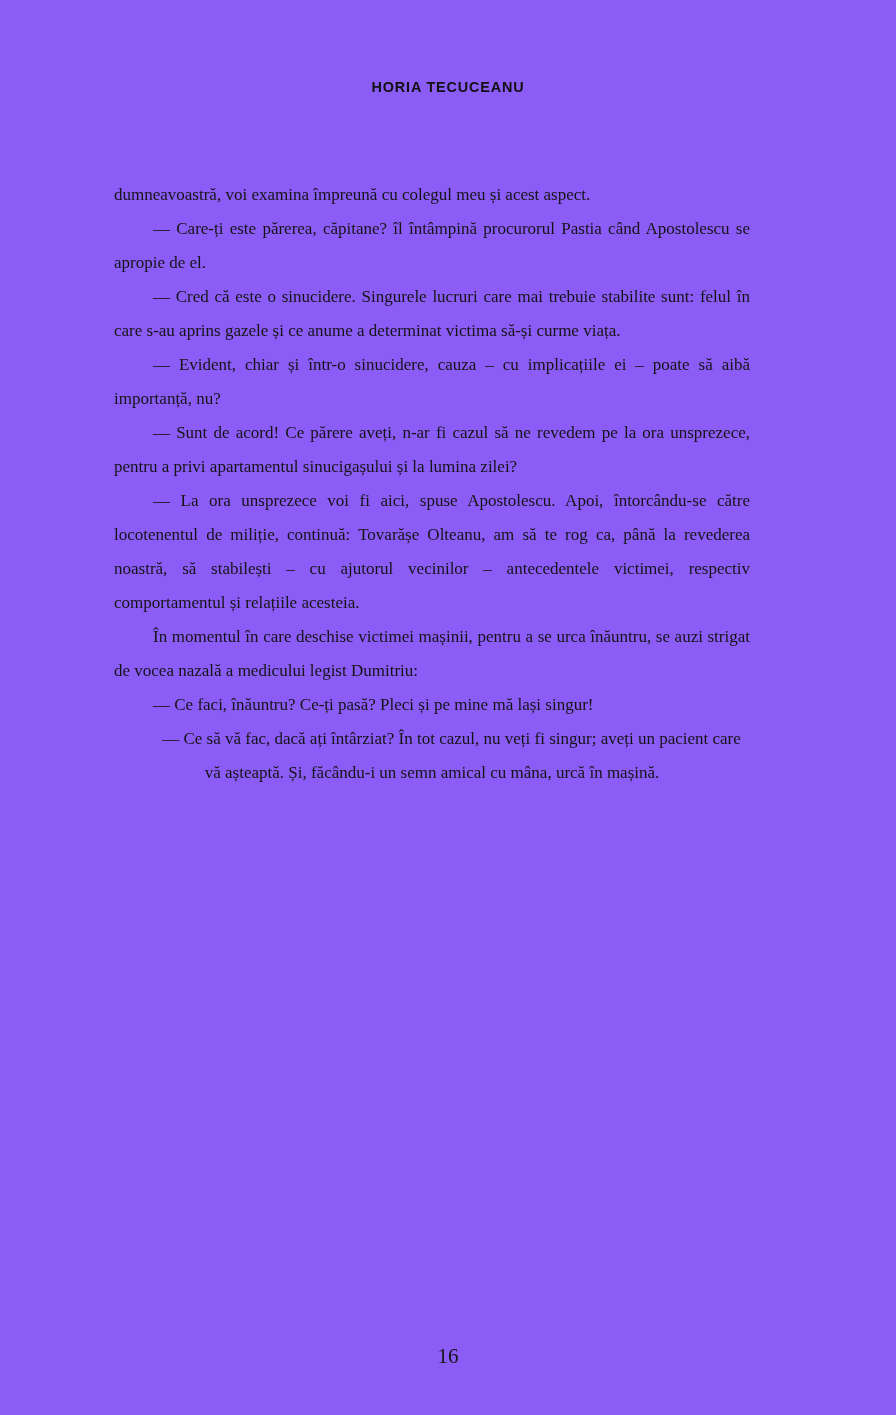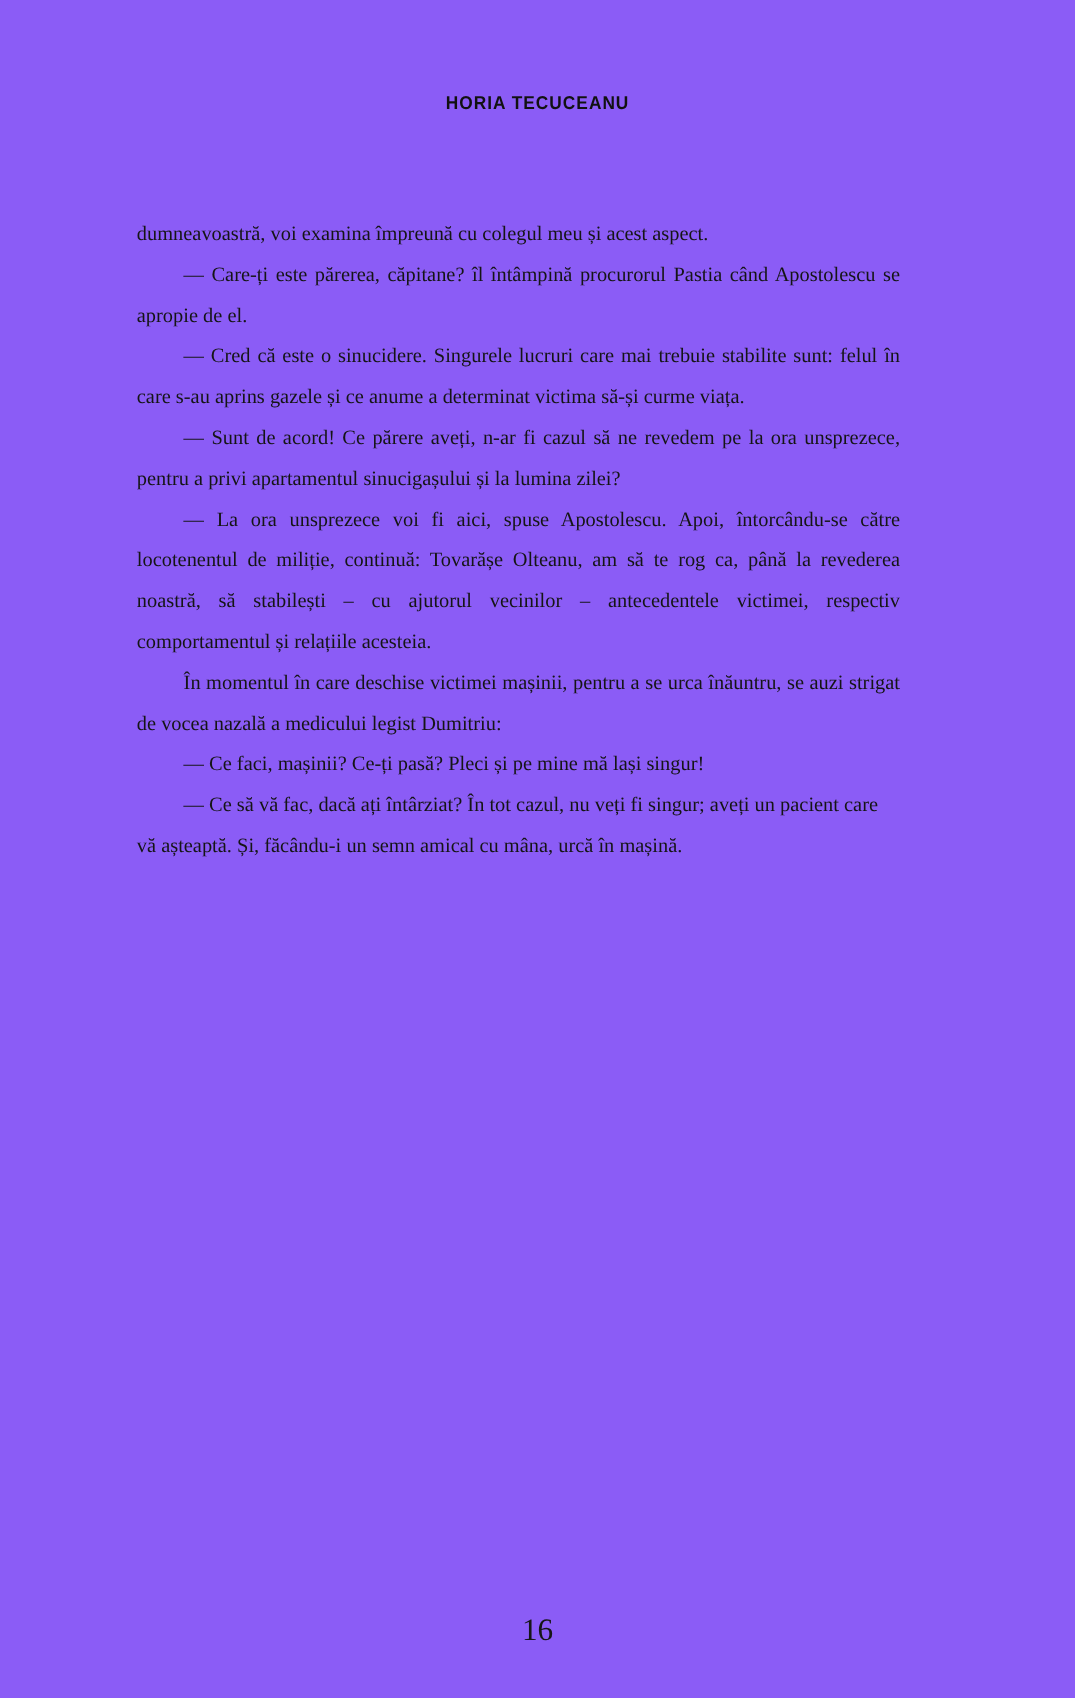--- a/index.html
+++ b/index.html
@@ -54,48 +54,49 @@
     line-height: 34px;
     text-indent: 39px;
     hyphens: manual;
     -webkit-hyphens: manual;
     color: #151515;
   }
   .para.no-indent {
     text-indent: 0;
   }
   .para:last-child {
-    text-align: left;
+    text-align: center;
   }
 
   
   .folio {
     position: absolute;
     top: 1344px;
     left: 0;
     width: 896px;
     text-align: center;
     font-family: "Liberation Serif", serif;
-    font-size: 26px;
+    font-size: 21px;
     color: #161616;
   }
 </style>
 </head>
 <body>
 
 <div class="page">
 
   <div class="running-head">HORIA TECUCEANU</div>
 
   <div class="text-block">
     <p class="para no-indent">dumneavoastră, voi examina împreună cu colegul meu și acest aspect.</p>
     <p class="para">— Care-ți este părerea, căpitane? îl întâmpină procurorul Pastia când Apostolescu se apropie de el.</p>
     <p class="para">— Cred că este o sinucidere. Singurele lucruri care mai trebuie stabilite sunt: felul în care s-au aprins gazele și ce anume a determinat victima să-și curme viața.</p>
+    <p class="para">— Evident, chiar și într-o sinucidere, cauza – cu implicațiile ei – poate să aibă importanță, nu?</p>
     <p class="para">— Sunt de acord! Ce părere aveți, n-ar fi cazul să ne revedem pe la ora unsprezece, pentru a privi apartamentul sinucigașului și la lumina zilei?</p>
     <p class="para">— La ora unsprezece voi fi aici, spuse Apostolescu. Apoi, întorcându-se către locotenentul de miliție, continuă: Tovarășe Olteanu, am să te rog ca, până la revederea noastră, să stabilești – cu ajutorul vecinilor – antecedentele victimei, respectiv comportamentul și relațiile acesteia.</p>
     <p class="para">În momentul în care deschise victimei mașinii, pentru a se urca înăuntru, se auzi strigat de vocea nazală a medicului legist Dumitriu:</p>
-    <p class="para">— Ce faci, mașinii? Ce-ți pasă? Pleci și pe mine mă lași singur!</p>
+    <p class="para">— Ce faci, înăuntru? Ce-ți pasă? Pleci și pe mine mă lași singur!</p>
     <p class="para">— Ce să vă fac, dacă ați întârziat? În tot cazul, nu veți fi singur; aveți un pacient care vă așteaptă. Și, făcându-i un semn amical cu mâna, urcă în mașină.</p>
   </div>
 
   <div class="folio">16</div>
 
 </div>
 
 </body></html>

